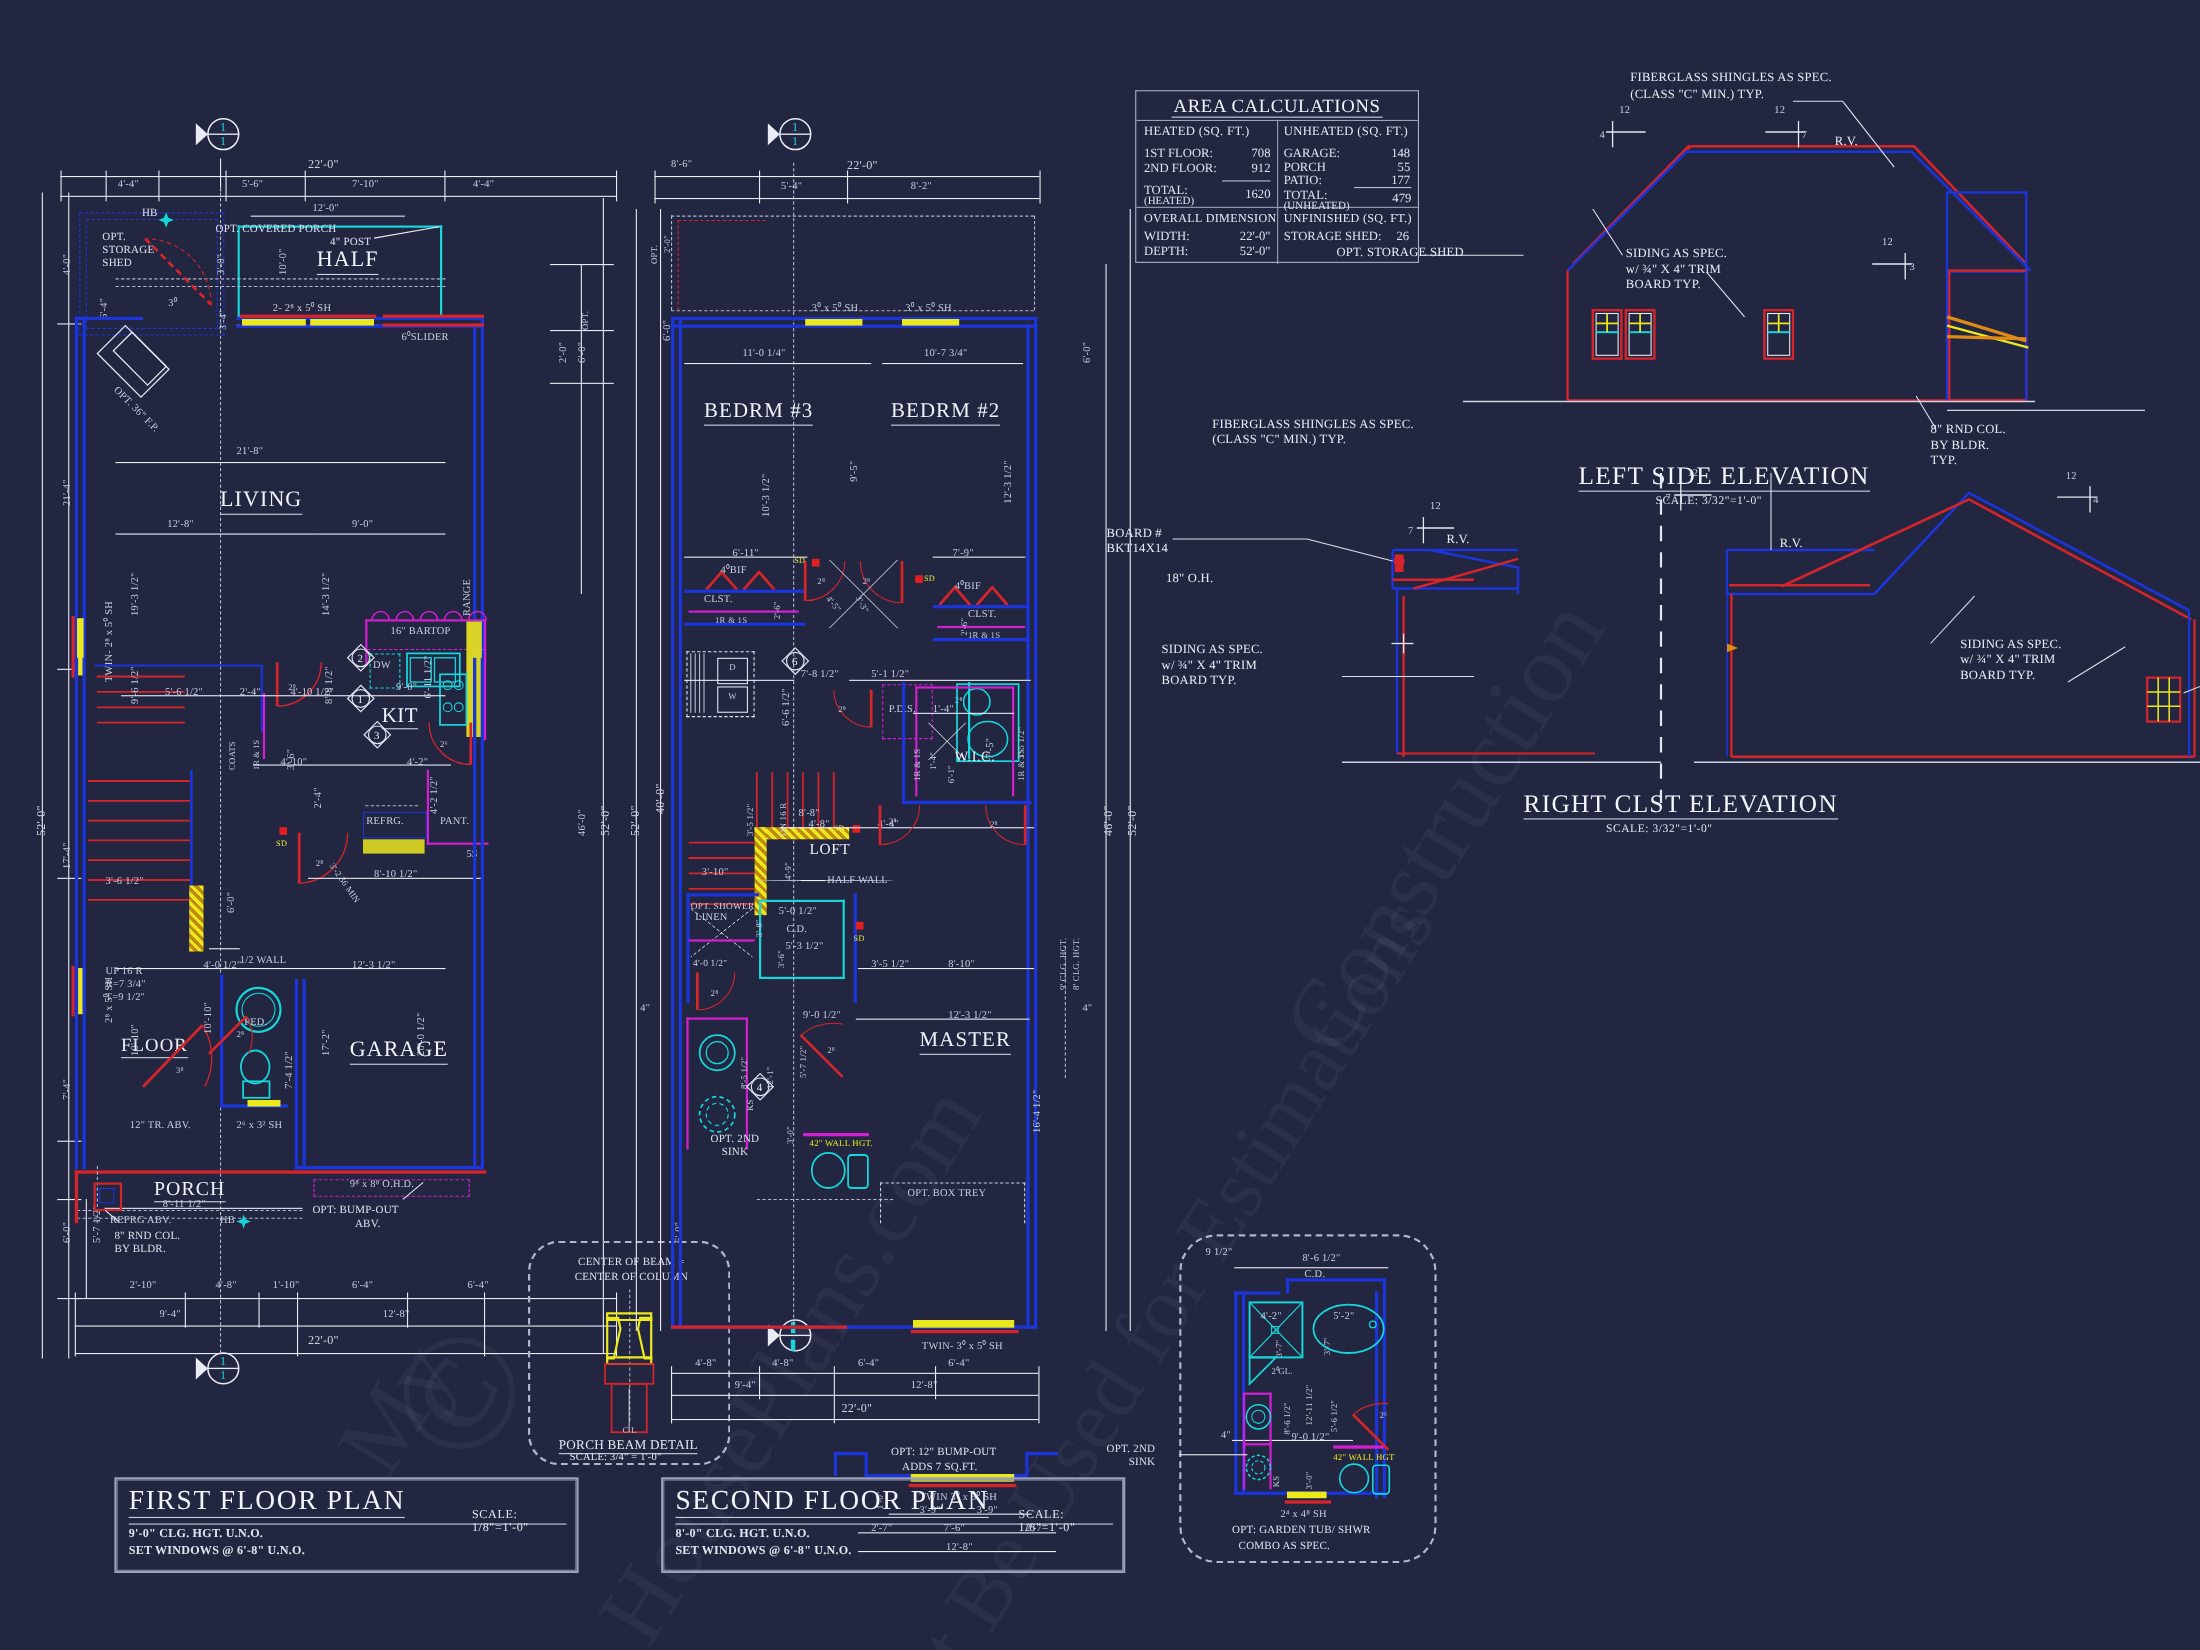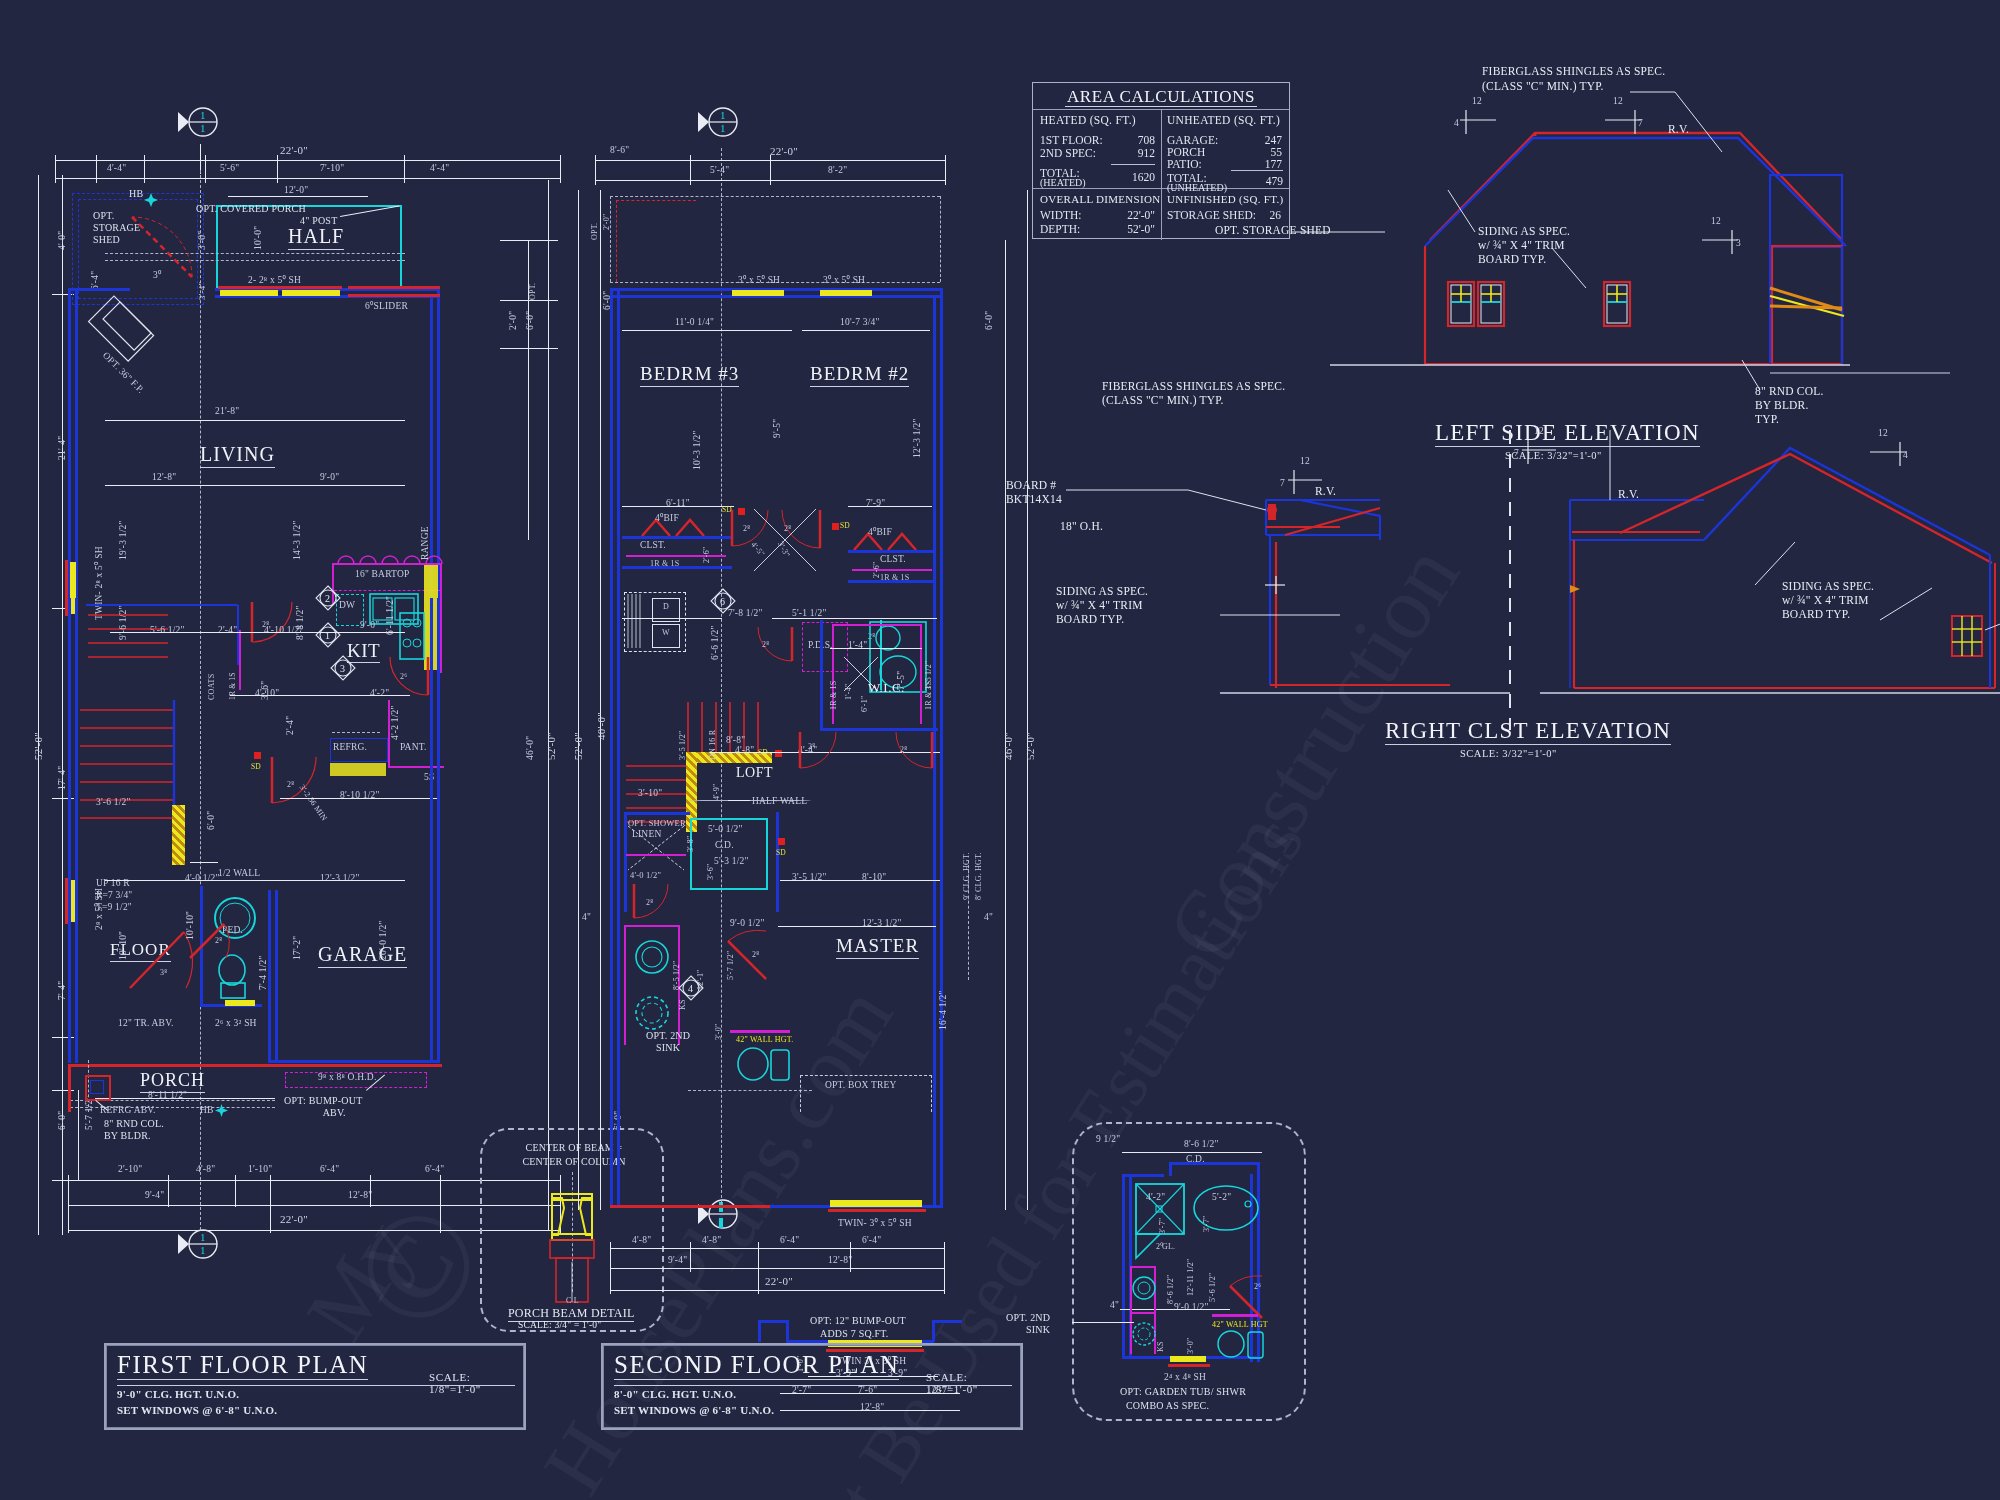--- a/index.html
+++ b/index.html
@@ -72,30 +72,30 @@
   <div id="areatable">
     <div class="atitle"><span>AREA CALCULATIONS</span></div>
     <div class="ln" style="left:0;top:26px;width:100%;height:1px;background:#9aa1b8;"></div>
     <div class="ln" style="left:128px;top:26px;width:1px;height:79px;background:#9aa1b8;"></div>
     <div class="ln" style="left:0;top:105px;width:100%;height:1px;background:#9aa1b8;"></div>
     <div class="ln" style="left:128px;top:105px;width:1px;height:52px;background:#9aa1b8;"></div>
 
     <div class="ahdr" style="left:7px;top:31px;">HEATED (SQ. FT.)</div>
     <div class="arow" style="left:7px;top:51px;">1ST FLOOR:</div>
     <div class="aval" style="left:78px;top:51px;width:44px;">708</div>
-    <div class="arow" style="left:7px;top:64px;">2ND SPEC:</div>
+    <div class="arow" style="left:7px;top:64px;">2ND FLOOR:</div>
     <div class="aval" style="left:78px;top:64px;width:44px;">912</div>
     <div class="ln" style="left:78px;top:81px;width:44px;height:1px;"></div>
     <div class="arow" style="left:7px;top:84px;">TOTAL:</div>
     <div class="arow" style="left:7px;top:94px;font-size:10px;">(HEATED)</div>
     <div class="aval" style="left:74px;top:88px;width:48px;">1620</div>
 
     <div class="ahdr" style="left:134px;top:31px;">UNHEATED (SQ. FT.)</div>
     <div class="arow" style="left:134px;top:51px;">GARAGE:</div>
-    <div class="aval" style="left:205px;top:51px;width:44px;">247</div>
+    <div class="aval" style="left:205px;top:51px;width:44px;">148</div>
     <div class="arow" style="left:134px;top:63px;">PORCH</div>
     <div class="aval" style="left:205px;top:63px;width:44px;">55</div>
     <div class="arow" style="left:134px;top:75px;">PATIO:</div>
     <div class="aval" style="left:205px;top:75px;width:44px;">177</div>
     <div class="ln" style="left:198px;top:87px;width:52px;height:1px;"></div>
     <div class="arow" style="left:134px;top:89px;">TOTAL:</div>
     <div class="arow" style="left:134px;top:99px;font-size:10px;">(UNHEATED)</div>
     <div class="aval" style="left:202px;top:92px;width:48px;">479</div>
 
     <div class="ahdr" style="left:7px;top:110px;font-size:11px;">OVERALL DIMENSION</div>

